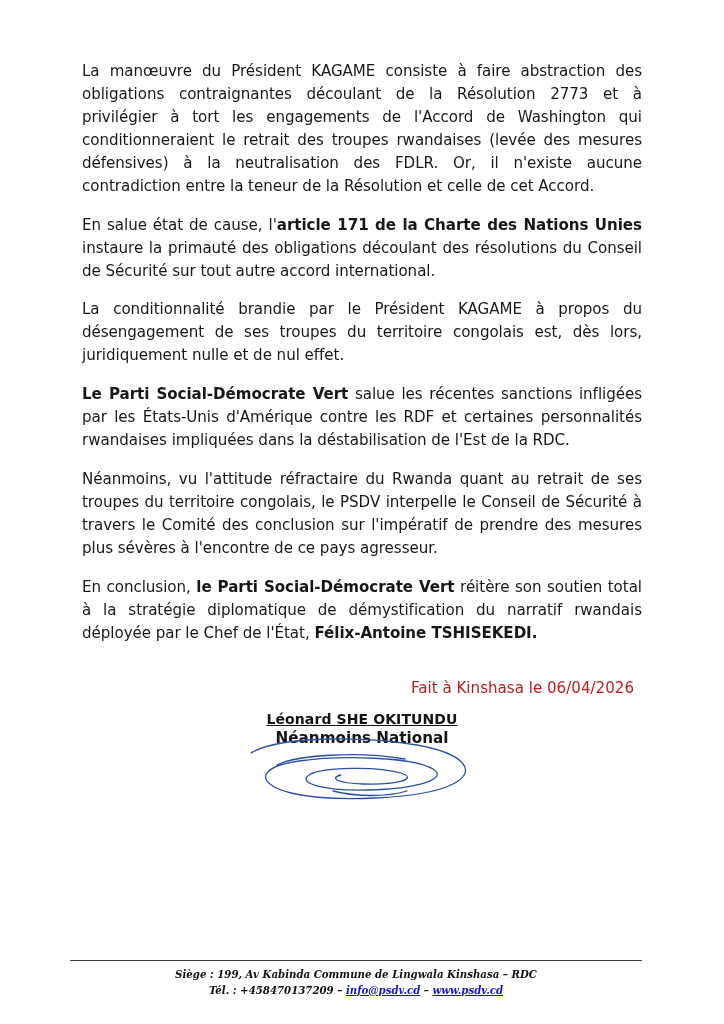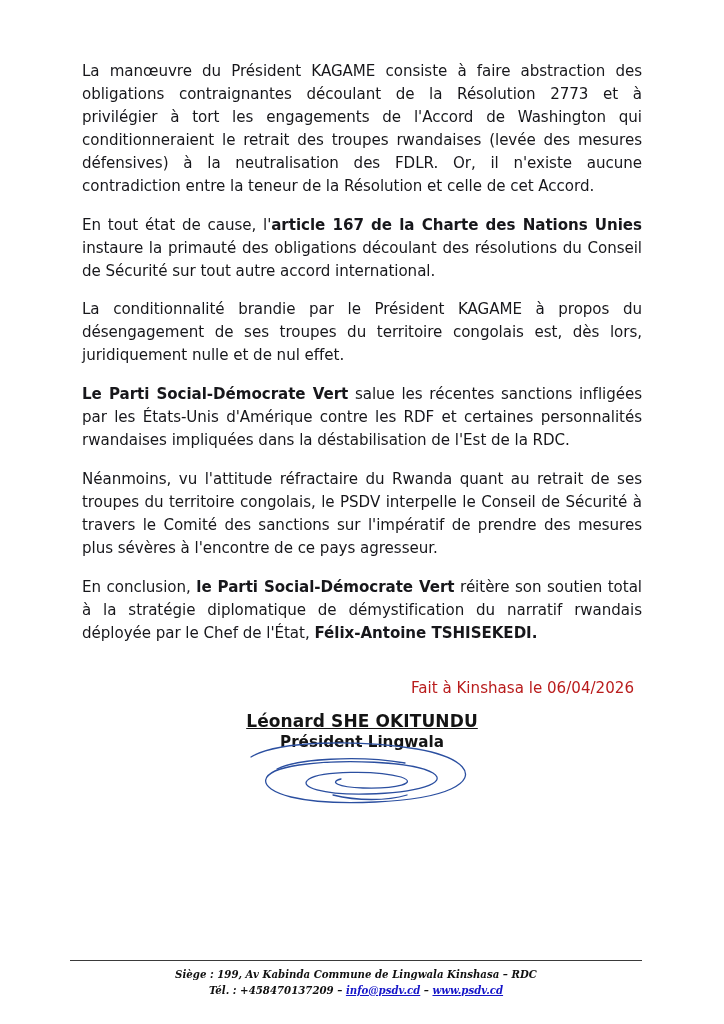--- a/index.html
+++ b/index.html
@@ -40,21 +40,21 @@
     font-size: 15.1px;
     color: #b91c1c;
     padding-right: 8px;
   }
   .signature-block {
     margin-top: 14px;
     text-align: center;
     position: relative;
   }
   .sig-name {
-    font-size: 17px;
+    font-size: 14px;
     font-weight: bold;
     text-decoration: underline;
     letter-spacing: 0.1px;
     color: #141414;
   }
   .sig-title {
     font-size: 15.2px;
     font-weight: bold;
     margin-top: 2px;
     color: #141414;
@@ -98,41 +98,41 @@
 </head>
 <body>
 
 <div class="page">
 
   <div class="body-text">
     <p>
       <span>La manœuvre du Président KAGAME consiste à faire abstraction des obligations contraignantes découlant de la Résolution 2773 et à privilégier à tort les engagements de l'Accord de Washington qui conditionneraient le retrait des troupes rwandaises (levée des mesures défensives) à la neutralisation des  FDLR. Or, il n'existe aucune contradiction entre la teneur de la Résolution et celle de cet Accord.</span>
     </p>
     <p>
-      <span>En tout état de cause, l'</span><span class="b">article 167 de la Charte des Nations Unies</span><span> instaure la primauté des obligations découlant des résolutions du Conseil de Sécurité sur tout autre accord international.</span>
+      <span>En salue état de cause, l'</span><span class="b">article 171 de la Charte des Nations Unies</span><span> instaure la primauté des obligations découlant des résolutions du Conseil de Sécurité sur tout autre accord international.</span>
     </p>
     <p>
       <span>La conditionnalité brandie par le Président KAGAME à propos du désengagement de ses troupes du territoire congolais est, dès lors, juridiquement nulle et de nul effet.</span>
     </p>
     <p>
       <span class="b">Le Parti Social-Démocrate Vert</span><span> salue les récentes sanctions infligées par les États-Unis d'Amérique contre les RDF et  certaines personnalités rwandaises impliquées dans la déstabilisation de l'Est de la RDC.</span>
     </p>
     <p>
-      <span>Néanmoins, vu l'attitude réfractaire du Rwanda quant au retrait de ses troupes du territoire congolais,  le PSDV interpelle le Conseil de Sécurité à travers le Comité des sanctions sur l'impératif de prendre des mesures plus sévères   à l'encontre de ce pays agresseur.</span>
+      <span>Néanmoins, vu l'attitude réfractaire du Rwanda quant au retrait de ses troupes du territoire congolais,  le PSDV interpelle le Conseil de Sécurité à travers le Comité des conclusion sur l'impératif de prendre des mesures plus sévères   à l'encontre de ce pays agresseur.</span>
     </p>
     <p>
       <span>En conclusion, </span><span class="b">le Parti Social-Démocrate Vert</span><span> réitère son soutien total à la stratégie diplomatique de démystification du narratif rwandais déployée par le Chef de l'État, </span><span class="b">Félix-Antoine TSHISEKEDI.</span>
     </p>
   </div>
 
   <div class="date-line">Fait à Kinshasa le 06/04/2026</div>
 
   <div class="signature-block">
     <div class="sig-name">Léonard SHE OKITUNDU</div>
-    <div class="sig-title">Président Lingwala</div>
+    <div class="sig-title">Néanmoins National</div>
     <div class="sig-mark">
       <svg width="250" height="70" viewBox="0 0 250 70" fill="none" xmlns="http://www.w3.org/2000/svg">
         <g stroke="#2b4fa0" stroke-width="1.3" fill="none" stroke-linecap="round">
           <path d="M14 18 C 40 2, 120 0, 180 10 C 225 18, 244 36, 214 50 C 184 64, 96 68, 54 58 C 18 49, 20 32, 62 26 C 104 20, 176 22, 196 34 C 212 44, 180 54, 130 55 C 86 56, 60 48, 72 40 C 84 32, 140 31, 164 38 C 182 44, 160 50, 126 49 C 100 48, 92 43, 104 40"></path>
           <path d="M40 30 C 60 20, 120 16, 168 24"></path>
           <path d="M96 56 C 120 62, 150 62, 170 56"></path>
         </g>
       </svg>
     </div>
   </div>

